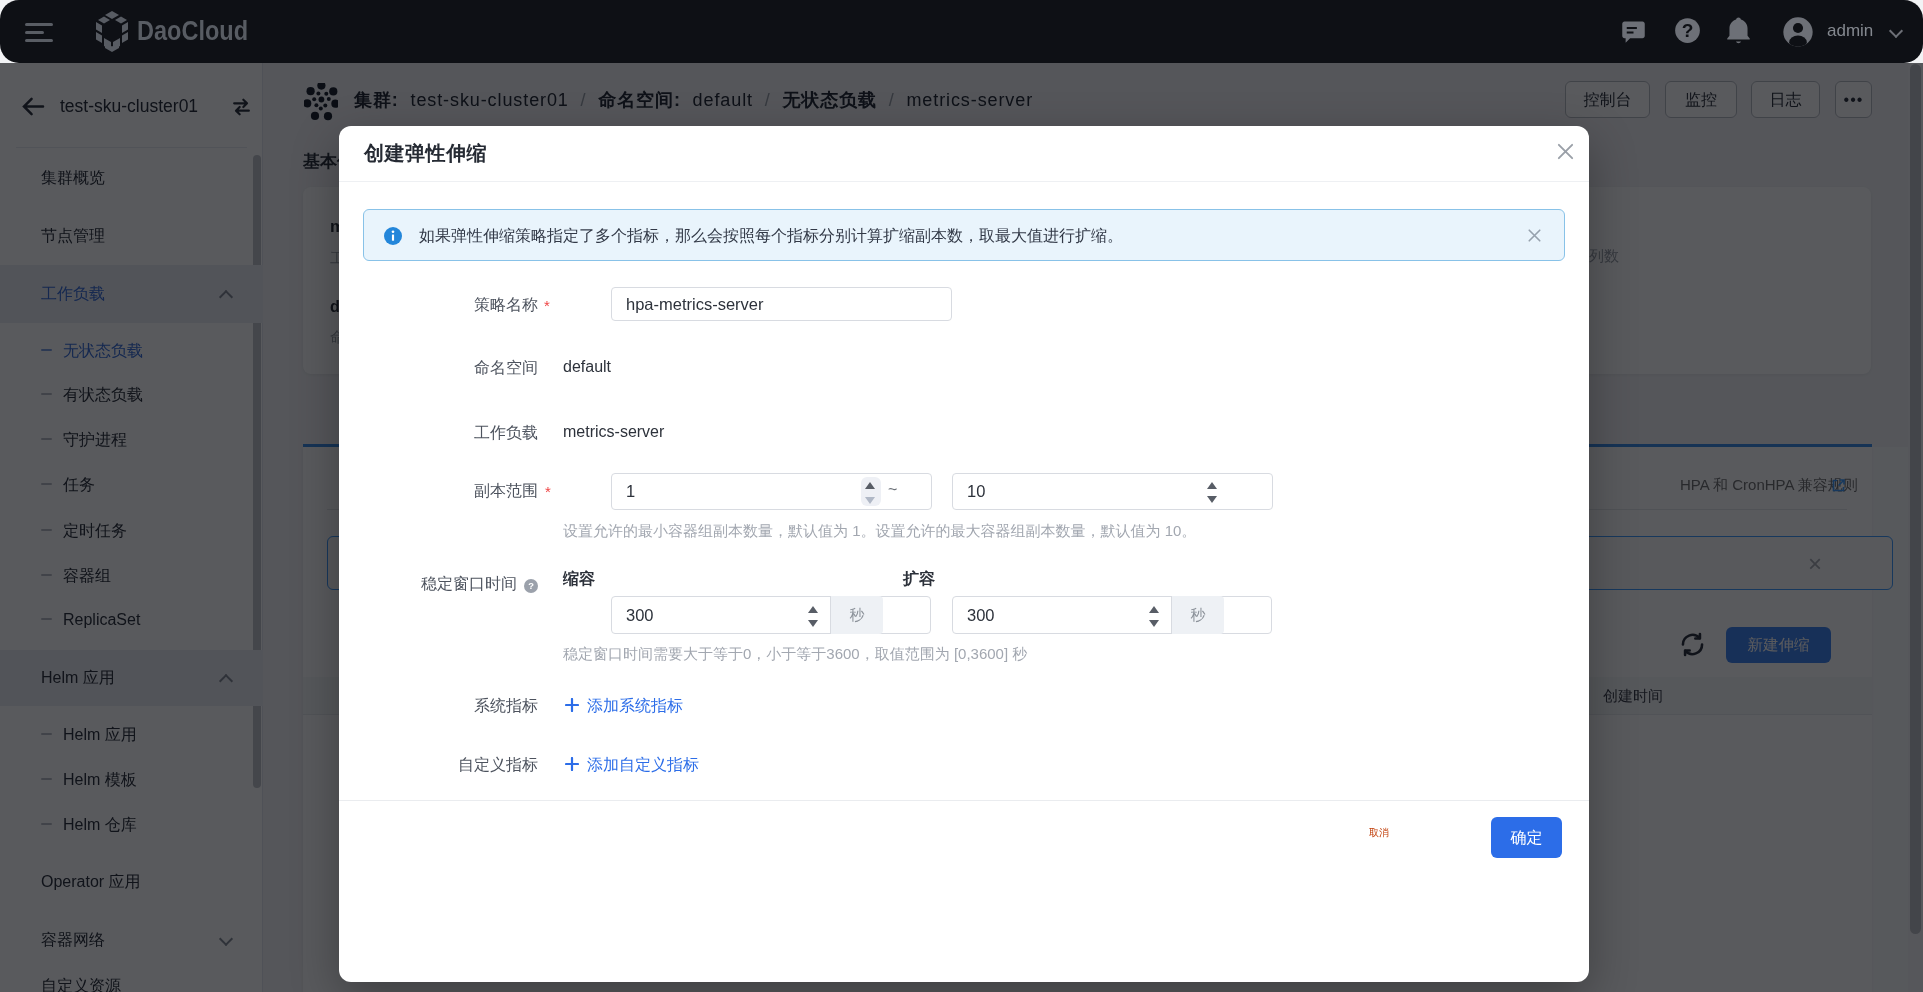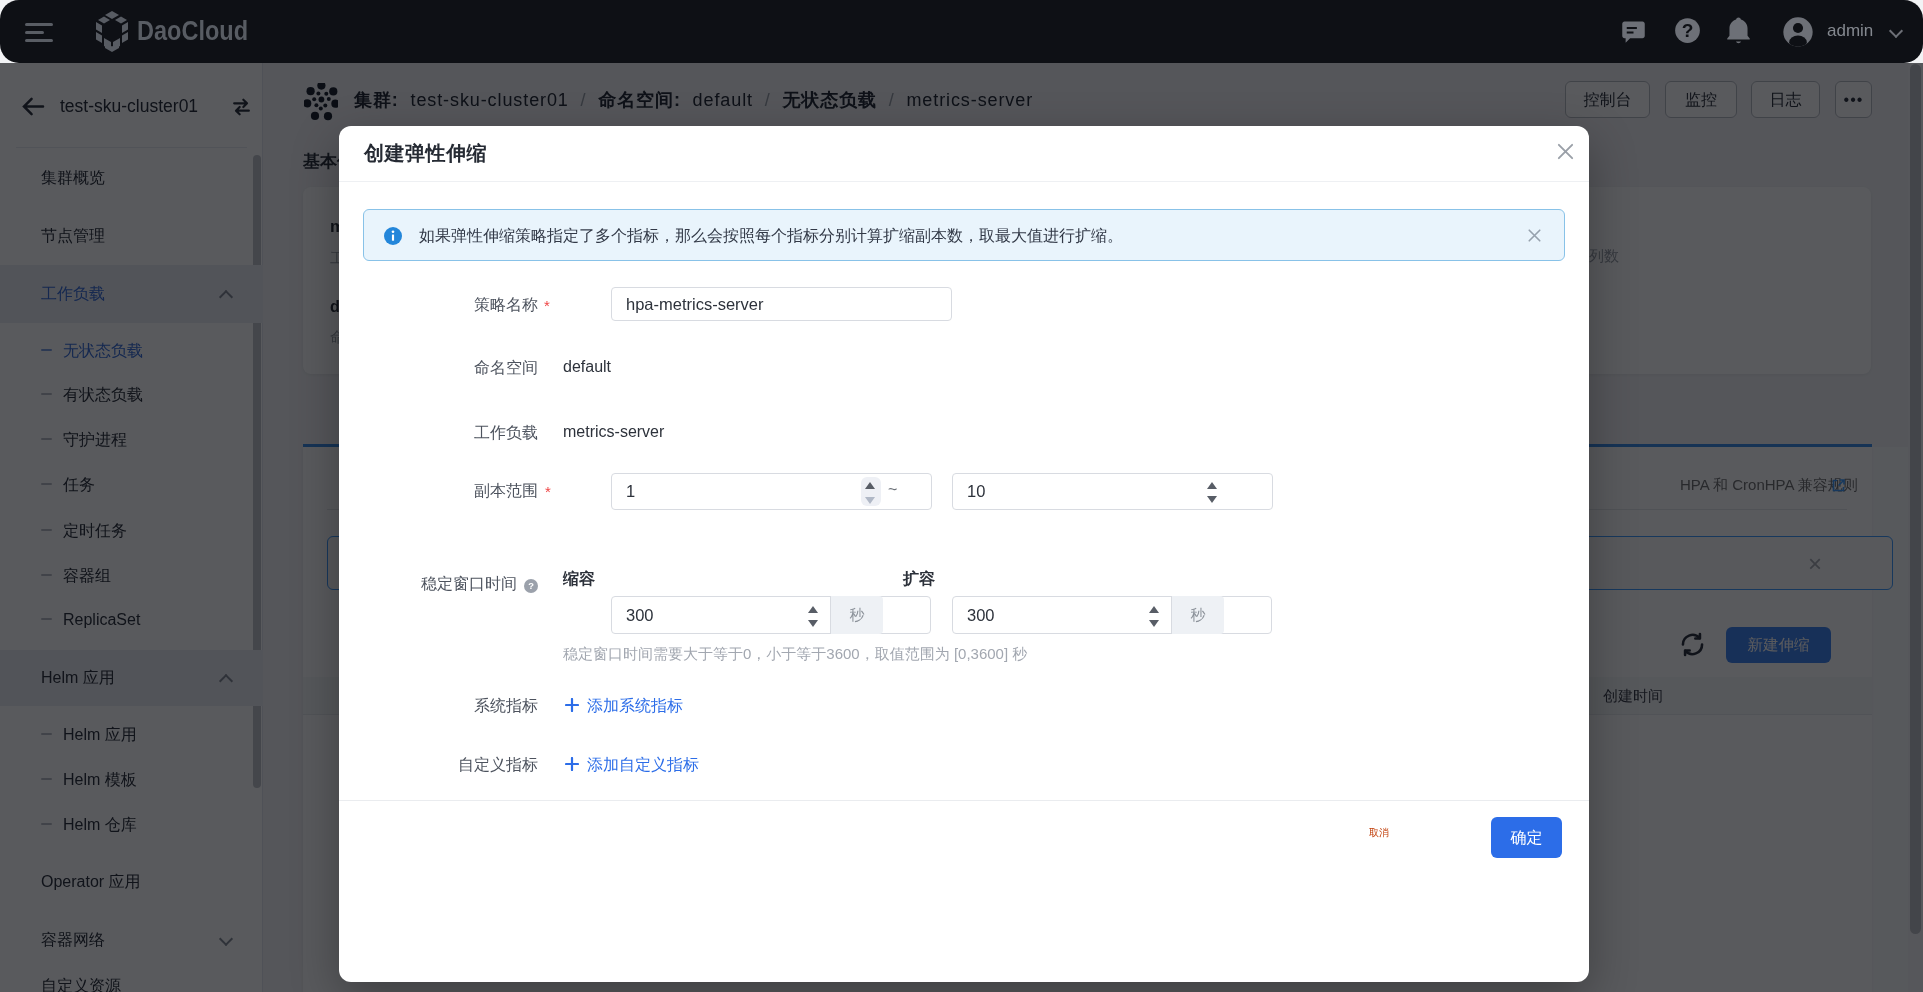--- a/index.html
+++ b/index.html
@@ -220,20 +220,21 @@
   <div class="m-label" style="left:0px;top:355px;width:199px;">副本范围</div>
   <div class="star" style="left:206px;top:357px;">*</div>
   <div class="m-input" style="left:224px;top:347px;width:321px;height:37px;line-height:35px;padding-left:14px;">1</div>
   <div class="abs" style="left:522px;top:351px;width:20px;height:29px;background:#eef0f5;border-radius:6px;"></div>
   <div class="tri-up abs" style="left:526px;top:356px;"></div>
   <div class="tri-dn abs" style="left:526px;top:371px;border-top-color:#b0b8c6;"></div>
   <div class="m-value" style="left:549px;top:355px;color:#6b7077;">~</div>
   <div class="m-input" style="left:565px;top:347px;width:321px;height:37px;line-height:35px;padding-left:14px;">10</div>
   <div class="tri-up abs" style="left:868px;top:356px;"></div>
   <div class="tri-dn abs" style="left:868px;top:370px;"></div>
+  <div class="helper" style="left:224px;top:396px;">设置允许的最小容器组副本数量，默认值为 1。设置允许的最大容器组副本数量，默认值为 10。</div>
 
   <div class="m-label" style="left:0px;top:448px;width:178px;">稳定窗口时间</div>
   <svg class="abs" style="left:185px;top:453px;" width="14" height="14" viewBox="0 0 18 18">
       <circle cx="9" cy="9" r="9" fill="#9ba1ab"></circle>
       <text x="9" y="13.4" font-size="12" font-weight="bold" fill="#fff" text-anchor="middle" font-family="Liberation Sans">?</text>
     </svg>
   <div class="abs" style="left:224px;top:443px;font-size:16px;font-weight:600;color:#2c313a;">缩容</div>
   <div class="abs" style="left:564px;top:443px;font-size:16px;font-weight:600;color:#2c313a;">扩容</div>
   <div class="m-input" style="left:224px;top:470px;width:320px;height:38px;line-height:36px;padding-left:14px;">300</div>
   <div class="tri-up abs" style="left:469px;top:480px;"></div>

